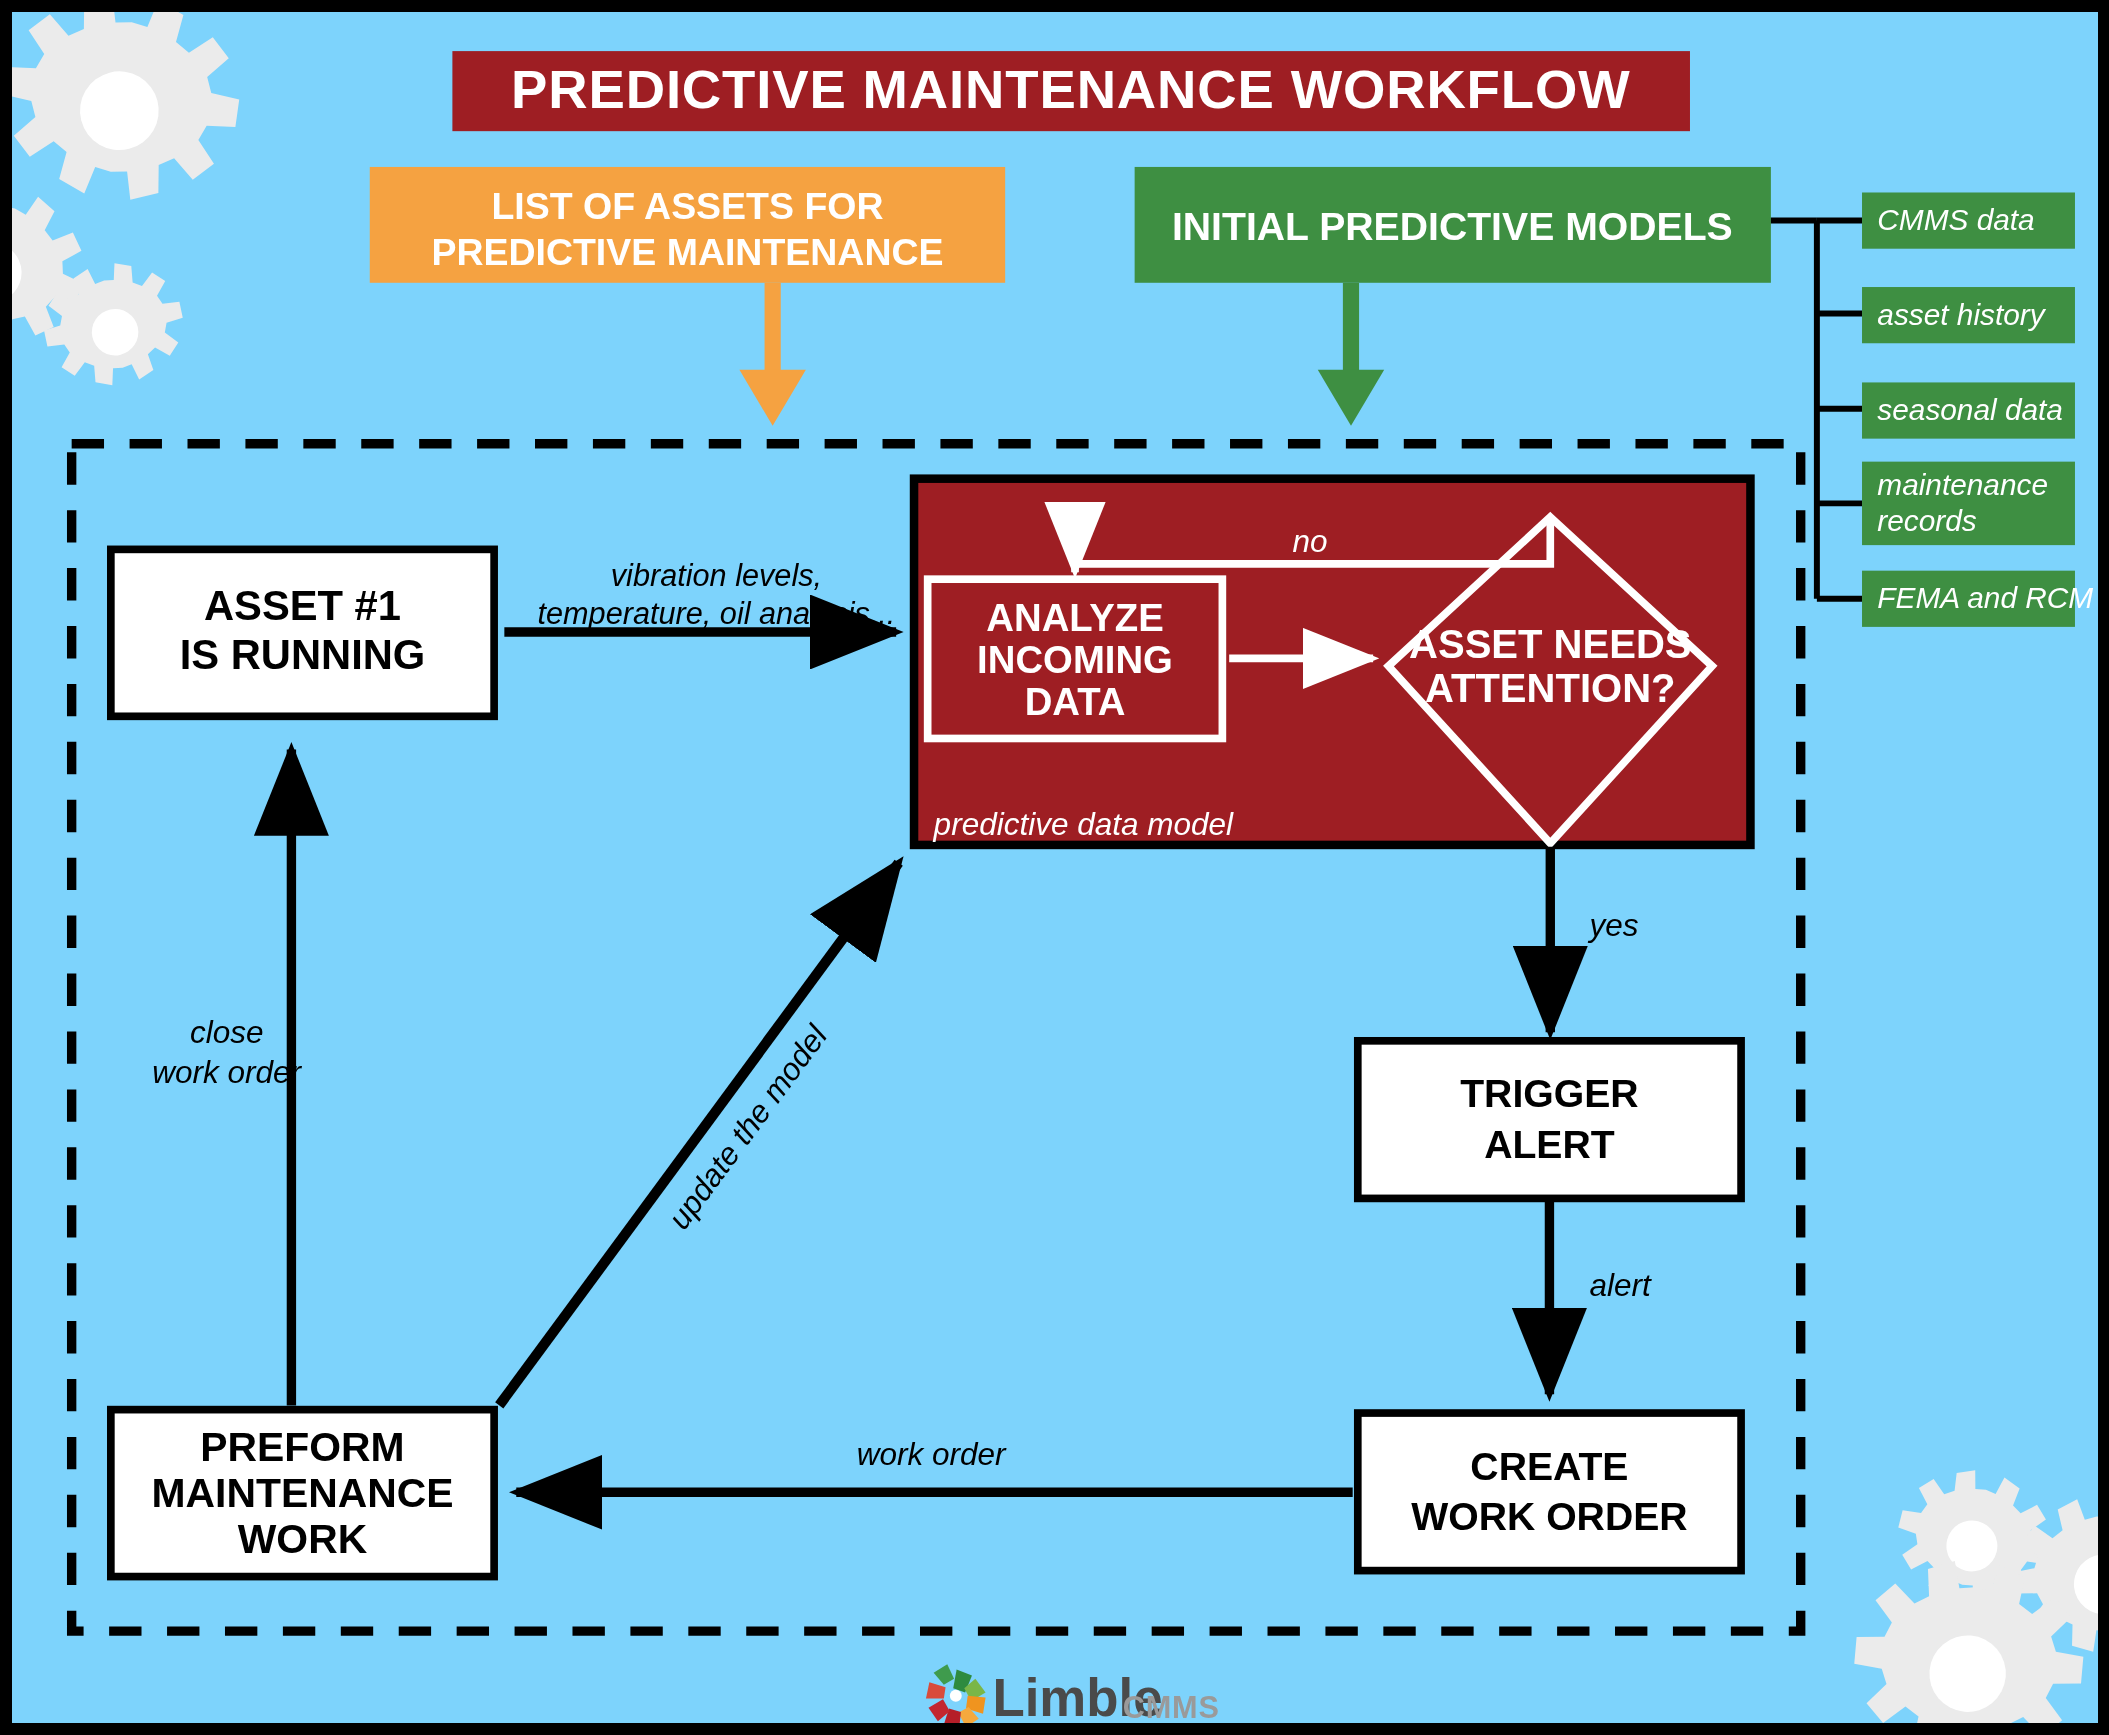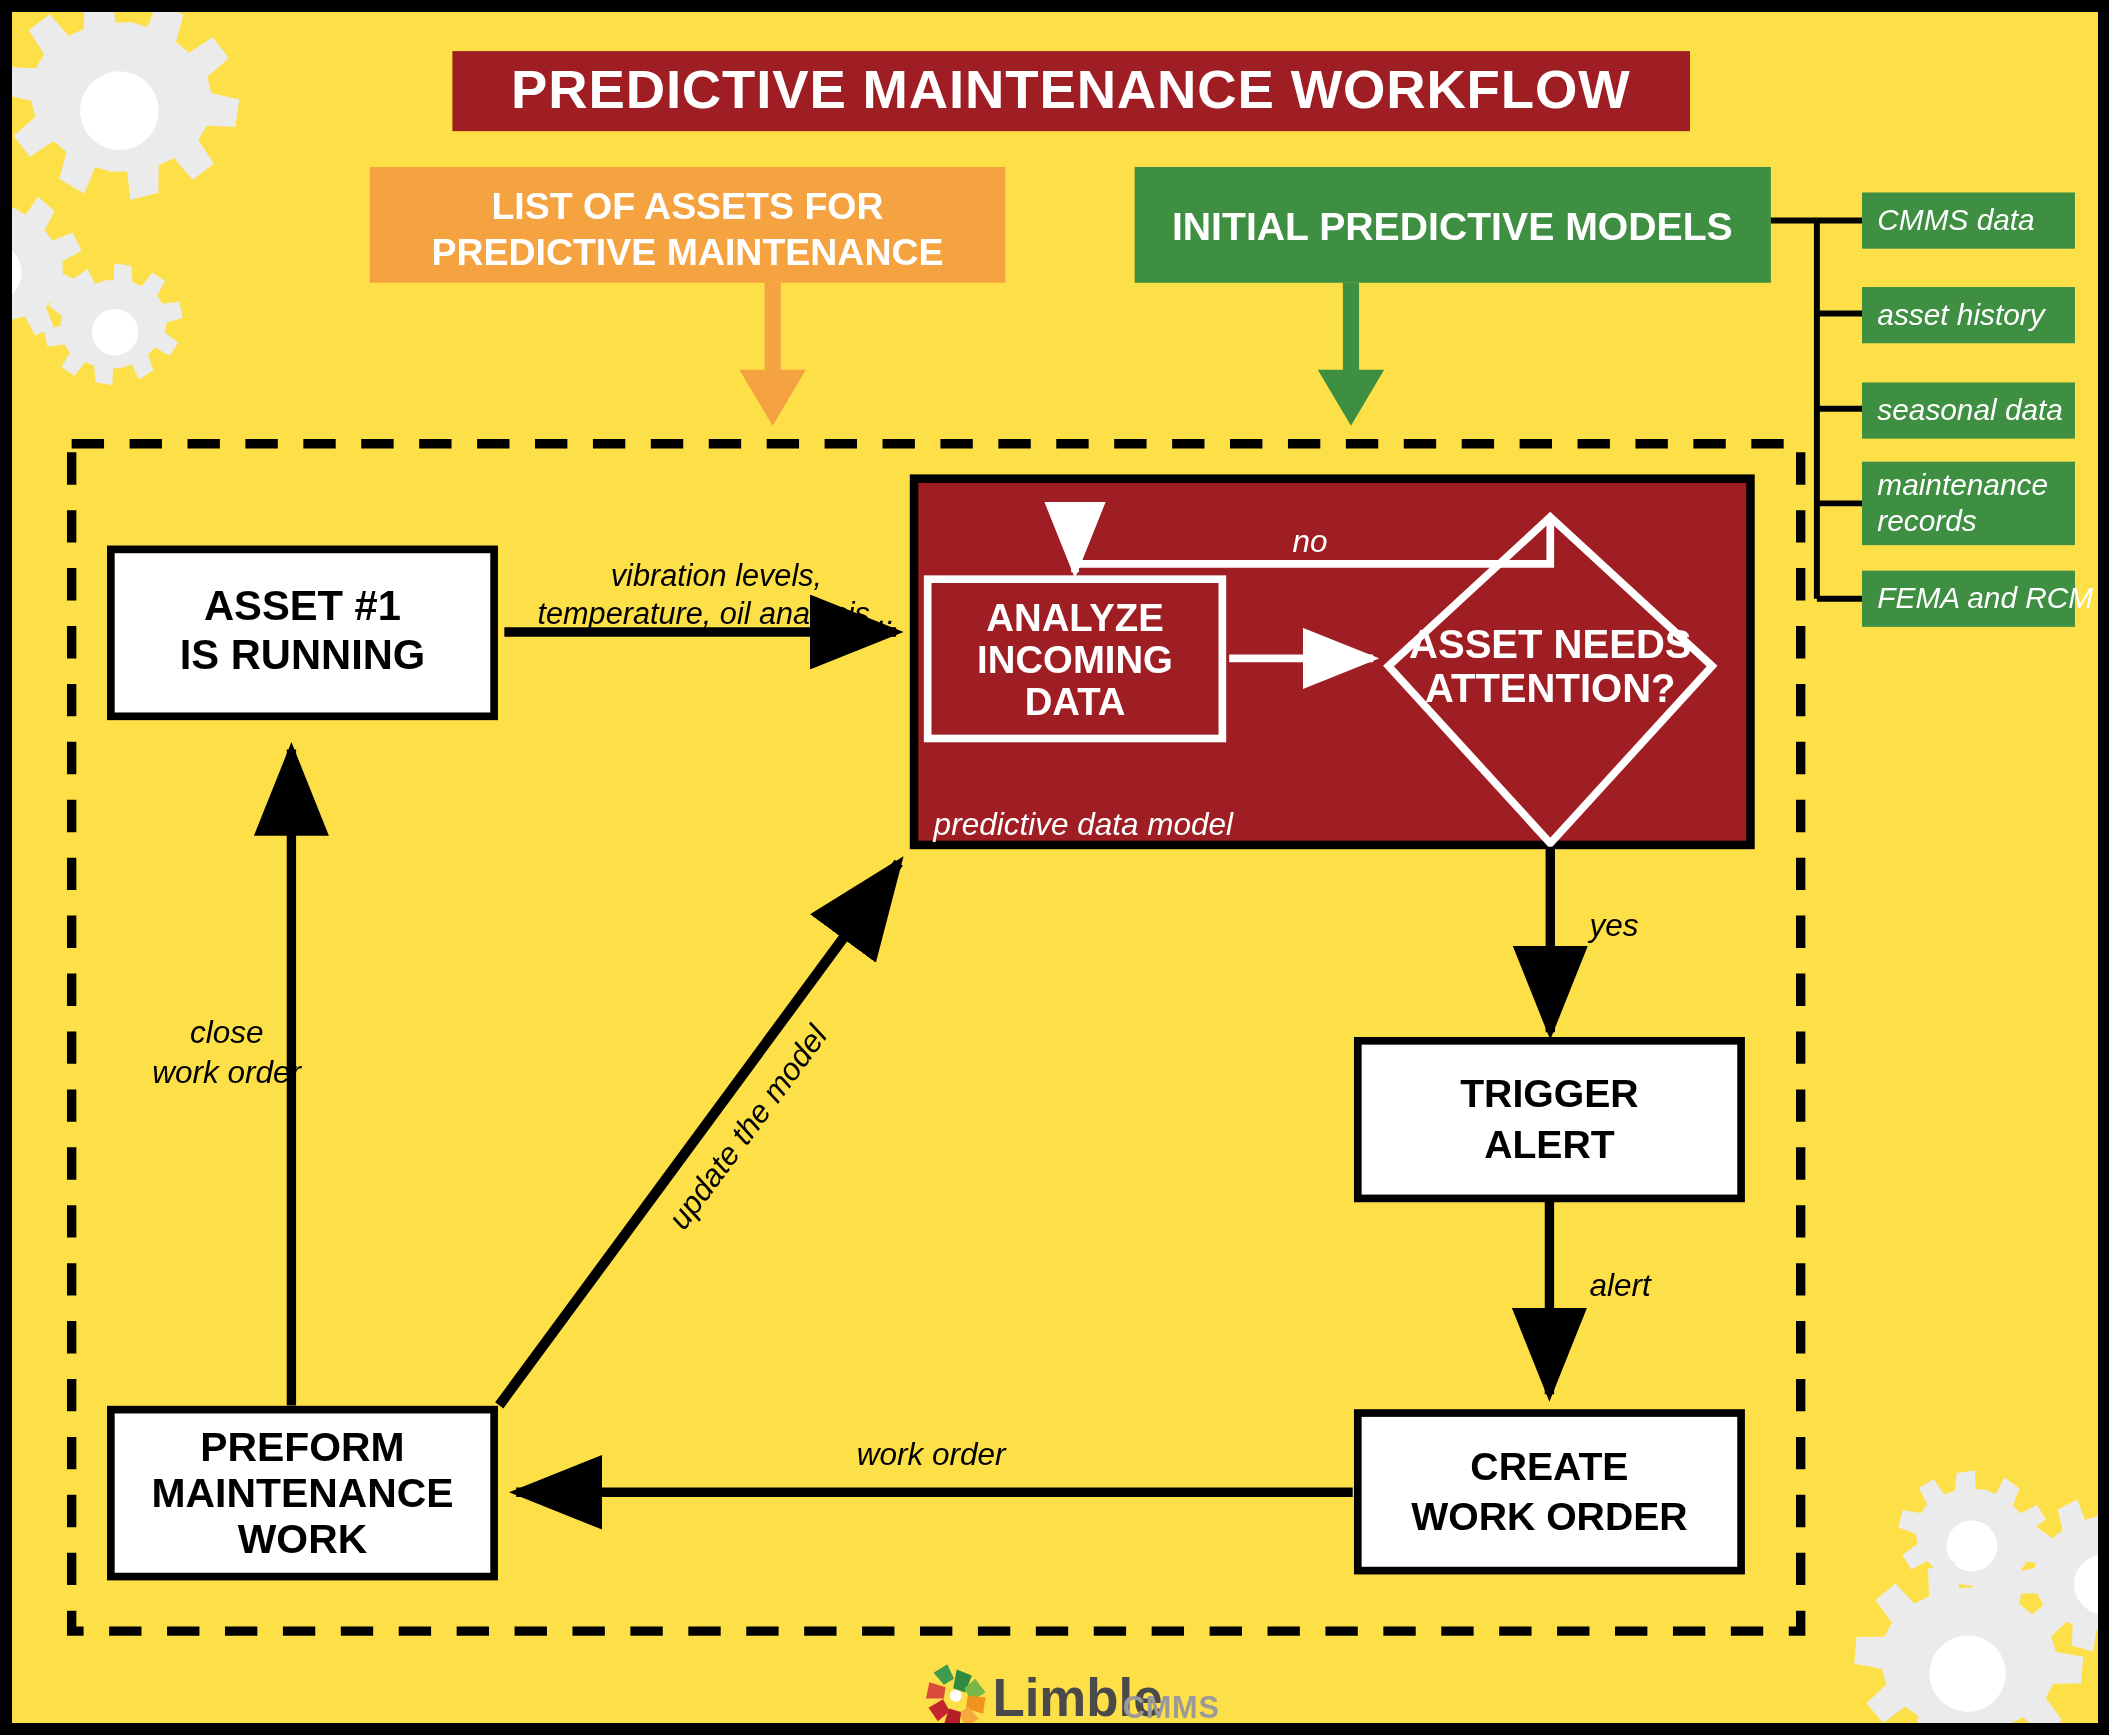--- a/index.html
+++ b/index.html
@@ -10,21 +10,21 @@
                box-sizing:border-box;border:12px solid #000;pointer-events:none;z-index:50;}
   svg.layer{position:absolute;left:0;top:0;width:2110px;height:1735px;}
   #gears{z-index:1;}
   #diagram{z-index:5;}
   text{dominant-baseline:middle;}
   .ttl{font-family:"Liberation Sans Narrow","Liberation Sans",sans-serif;}
 </style>
 </head>
 <body>
 
-<div id="stage" style="background: #fde047;">
+<div id="stage" style="background: #7dd3fc;">
 
   <svg class="layer" id="gears" viewBox="0 0 2477 2037">
     <defs>
       <g id="gear-shape">
         <path d="M0,-100 L18,-97 L26,-128 L56,-116 L52,-85 L68,-75 L92,-96 L113,-75 L92,-51
                  L99,-34 L131,-31 L131,0 L99,3 L92,20 L113,44 L92,65 L68,44 L52,54 L56,85
                  L26,97 L18,66 L0,69 L-18,66 L-26,97 L-56,85 L-52,54 L-68,44 L-92,65
                  L-113,44 L-92,20 L-99,3 L-131,0 L-131,-31 L-99,-34 L-92,-51 L-113,-75
                  L-92,-96 L-68,-75 L-52,-85 L-56,-116 L-26,-128 L-18,-97 Z" fill="#ebebeb"></path>
         <circle cx="0" cy="0" r="44" fill="#ffffff"></circle>

